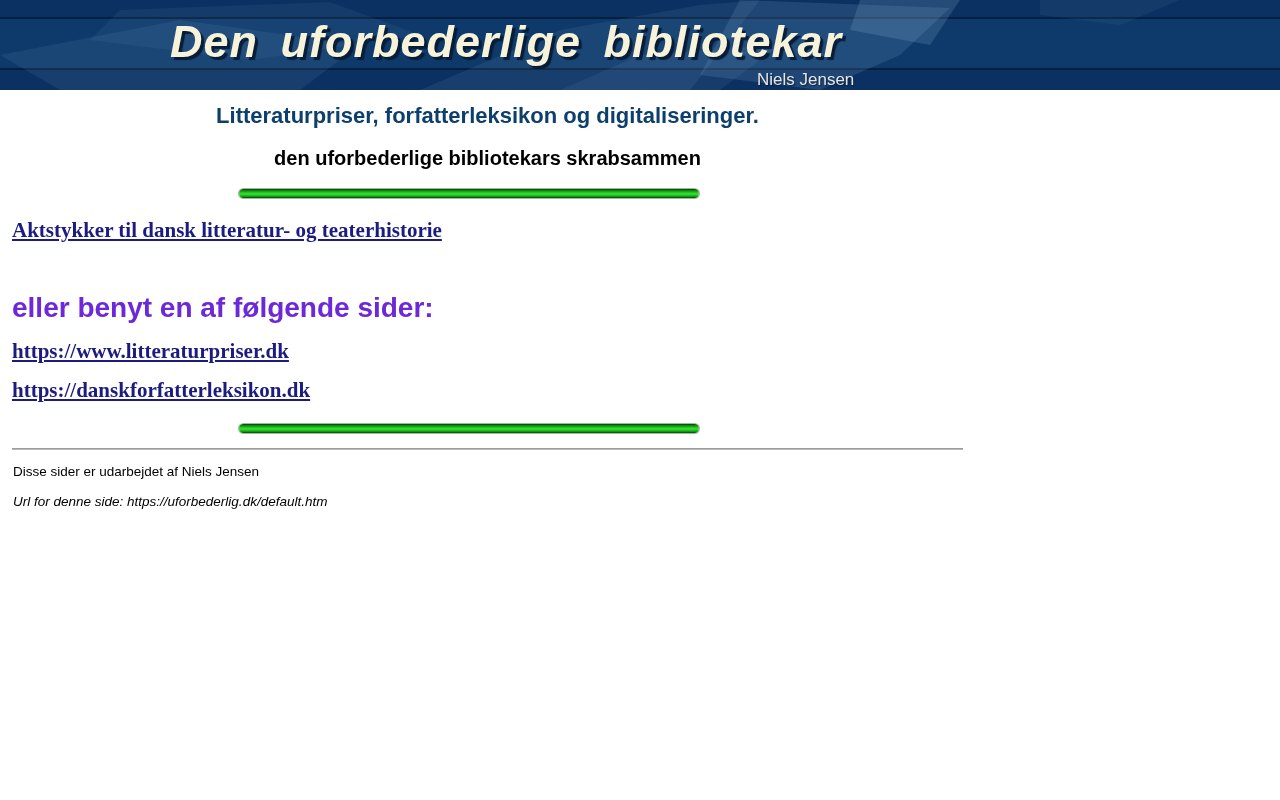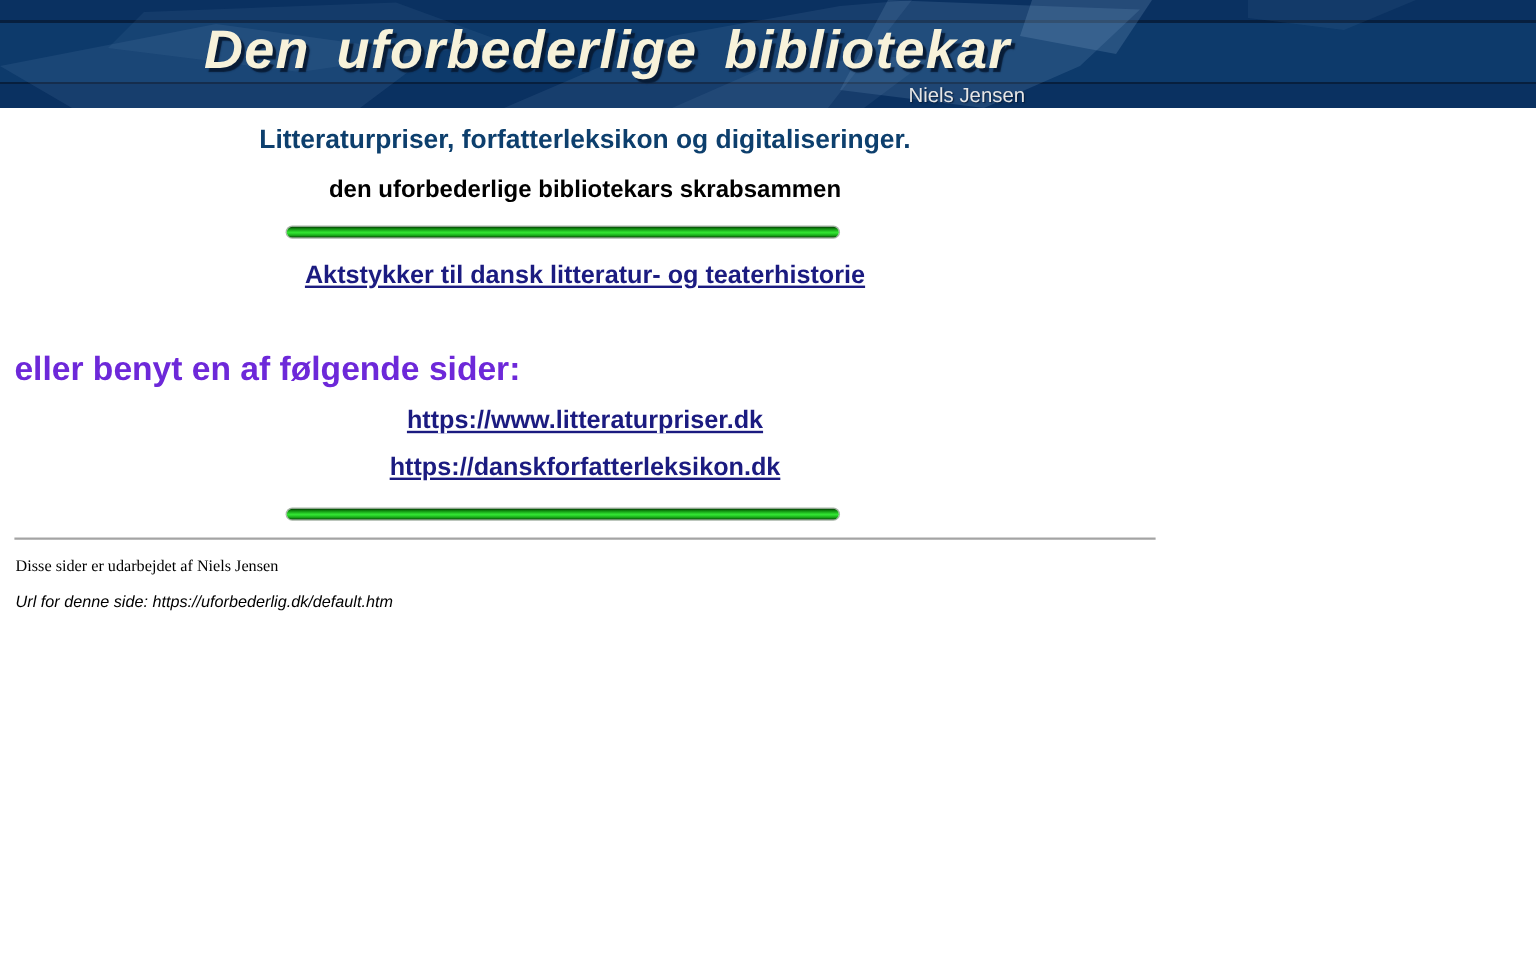--- a/index.html
+++ b/index.html
@@ -81,21 +81,21 @@
     background: linear-gradient(to bottom,
       #043f04 0%, #0f8a0f 18%, #2bd42b 45%, #33e633 55%, #18a818 80%, #043f04 100%);
     box-shadow: 0 0 0 1px rgba(0,40,0,0.35);
   }
 
   p.big-link {
     margin: 19px 0 0;
     font-size: 21px;
     font-weight: bold;
     line-height: 1.25;
-    text-align: center;
+    font-family: Liberation Serif, serif;
   }
   p.big-link a {
     color: #1b1b80;
     text-decoration: underline;
     cursor: pointer;
   }
   p.alt-heading {
     margin: 46px 0 0;
     font-size: 28px;
     font-weight: bold;
@@ -111,21 +111,20 @@
     background: linear-gradient(#8f8f8f, #c6c6c6);
     width: 951px;
   }
   p.credit {
     margin: 14px 0 0;
     font-size: 13.5px;
     line-height: 1.2;
     color: #000000;
     text-align: left;
     padding-left: 1px;
-    font-family: Liberation Serif, serif;
   }
   p.url-line {
     margin: 14px 0 0;
     font-size: 13.5px;
     font-style: italic;
     line-height: 1.2;
     color: #000000;
     text-align: left;
     padding-left: 1px;
   }

